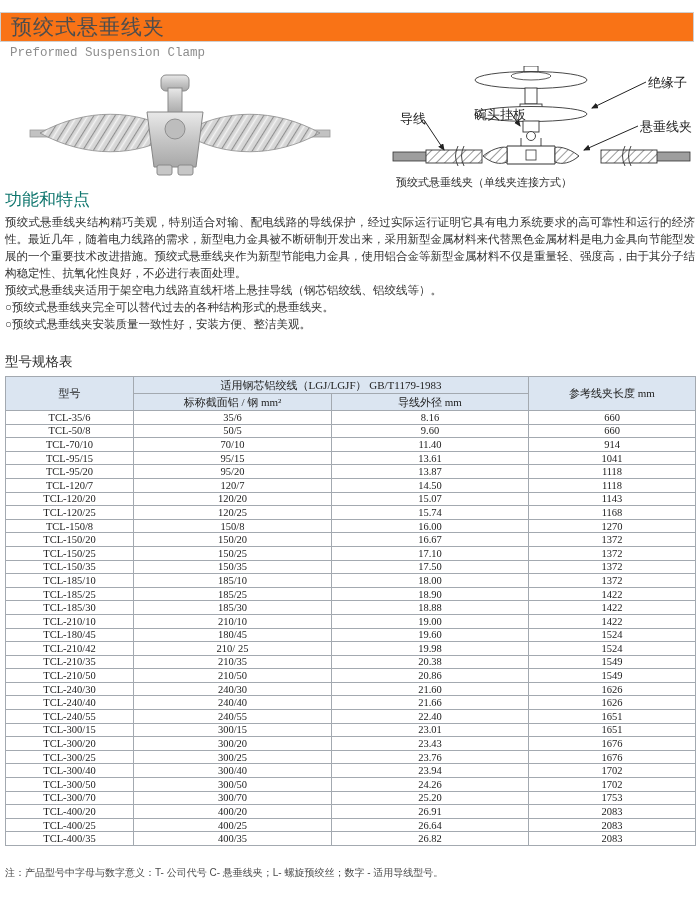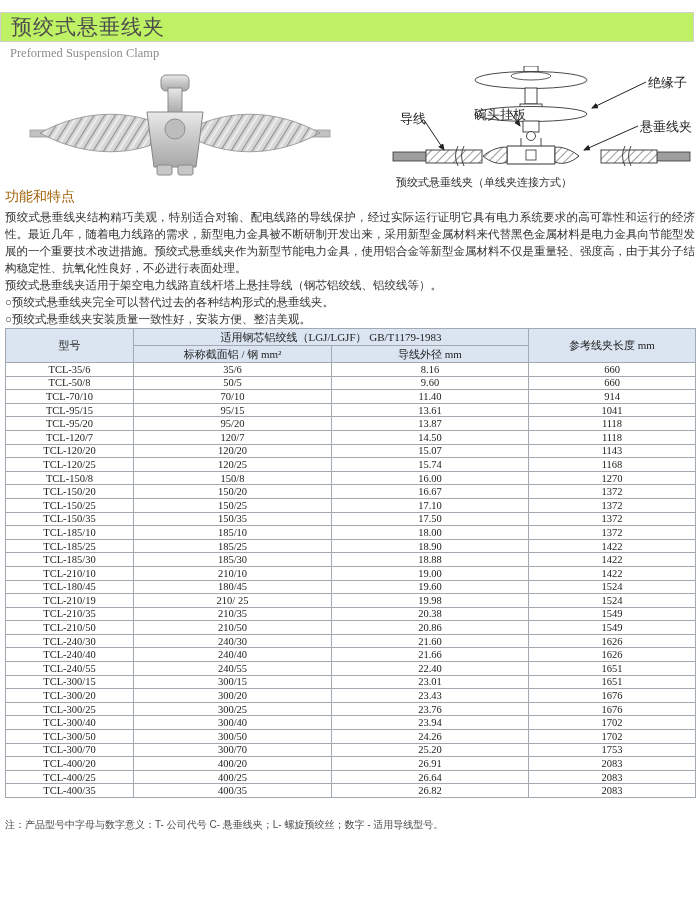--- a/index.html
+++ b/index.html
@@ -3,46 +3,46 @@
 <meta charset="utf-8">
 <style>
   * { margin: 0; padding: 0; box-sizing: border-box; }
   html, body { background: #fff; }
   body {
     width: 700px; height: 916px; position: relative; overflow: hidden;
     font-family: "Liberation Sans", sans-serif; color: #3a3a3a;
   }
   .titlebar {
     position: absolute; left: 0; top: 12px; width: 694px; height: 30px;
-    background: #bef264; border: 1px solid #cfcfcf;
+    background: #f97316; border: 1px solid #cfcfcf;
     display: flex; align-items: center; padding-left: 10px;
   }
   .titlebar h1 {
     font-size: 21px; font-weight: normal; color: #4d4d4d; letter-spacing: 1px;
   }
   .subtitle {
     position: absolute; left: 10px; top: 46px;
-    font-family: Liberation Serif, serif; font-size: 12.5px; color: #8d8d8d;
+    font-family: Liberation Mono, monospace; font-size: 12.5px; color: #8d8d8d;
   }
   .photo-box { position: absolute; left: 25px; top: 72px; width: 310px; height: 115px; }
   .diagram-box { position: absolute; left: 388px; top: 66px; width: 307px; height: 124px; }
   .diagram-box svg { display: block; }
   .diag-label {
     position: absolute; font-size: 13px; color: #222; white-space: nowrap;
   }
   .lbl-conductor   { left: 12px;  top: 44px; }
   .lbl-socket      { left: 86px;  top: 40px; }
   .lbl-insulator   { left: 260px; top: 8px;  }
   .lbl-clamp       { left: 252px; top: 52px; }
   .diagram-caption {
     position: absolute; left: 8px; bottom: 0; width: 100%;
     text-align: left; font-size: 11px; color: #2e2e2e;
   }
   .content { position: absolute; left: 5px; top: 188px; width: 690px; }
-  .section-heading { font-size: 14px; font-weight: normal; color: #a16207; margin-bottom: 3px; }
+  .section-heading { font-size: 17px; font-weight: normal; color: #0f766e; margin-bottom: 3px; }
   .features p { font-size: 11.5px; line-height: 17px; color: #333; text-align: justify; }
   .table-heading { font-size: 13.5px; font-weight: normal; color: #2e2e2e; margin-top: 20px; margin-bottom: 5px; }
   table.spec {
     width: 690px; border-collapse: collapse; table-layout: fixed;
     font-family: "Liberation Serif", serif;
   }
   table.spec th, table.spec td { border: 1px solid #a3a9b0; }
   table.spec thead th {
     background: #dbe5f1; font-weight: normal; font-size: 11px; color: #222;
     height: 17px; text-align: center;
@@ -136,20 +136,21 @@
 
 <div class="content">
   <div class="features">
     <h2 class="section-heading">功能和特点</h2>
     <p>预绞式悬垂线夹结构精巧美观，特别适合对输、配电线路的导线保护，经过实际运行证明它具有电力系统要求的高可靠性和运行的经济性。最近几年，随着电力线路的需求，新型电力金具被不断研制开发出来，采用新型金属材料来代替黑色金属材料是电力金具向节能型发展的一个重要技术改进措施。预绞式悬垂线夹作为新型节能电力金具，使用铝合金等新型金属材料不仅是重量轻、强度高，由于其分子结构稳定性、抗氧化性良好，不必进行表面处理。</p>
     <p>预绞式悬垂线夹适用于架空电力线路直线杆塔上悬挂导线（钢芯铝绞线、铝绞线等）。</p>
     <p>○预绞式悬垂线夹完全可以替代过去的各种结构形式的悬垂线夹。</p>
     <p>○预绞式悬垂线夹安装质量一致性好，安装方便、整洁美观。</p>
   </div>
 
+  <h2 class="table-heading">型号规格表</h2>
 
   <table class="spec">
     <colgroup>
       <col style="width:128px">
         <col style="width:198px">
         <col style="width:197px">
         <col style="width:167px">
     </colgroup>
     <thead>
       <tr>
@@ -259,21 +260,21 @@
           <td>19.00</td>
           <td>1422</td>
         </tr>
         <tr>
           <td>TCL-180/45</td>
           <td>180/45</td>
           <td>19.60</td>
           <td>1524</td>
         </tr>
         <tr>
-          <td>TCL-210/19</td>
+          <td>TCL-210/42</td>
           <td>210/ 25</td>
           <td>19.98</td>
           <td>1524</td>
         </tr>
         <tr>
           <td>TCL-210/35</td>
           <td>210/35</td>
           <td>20.38</td>
           <td>1549</td>
         </tr>

